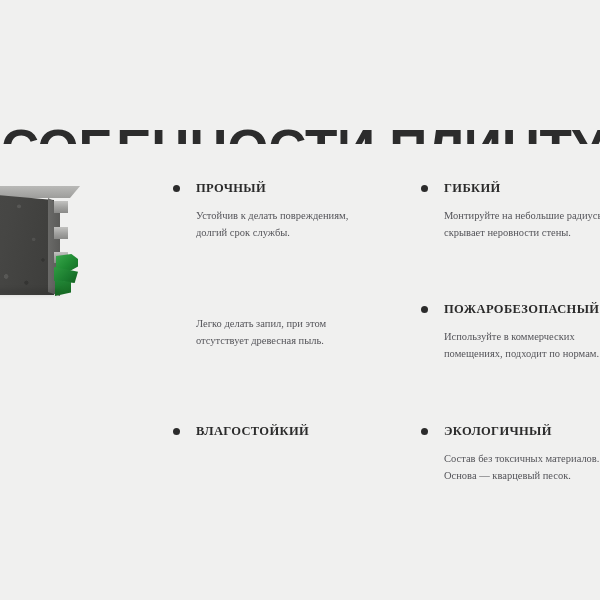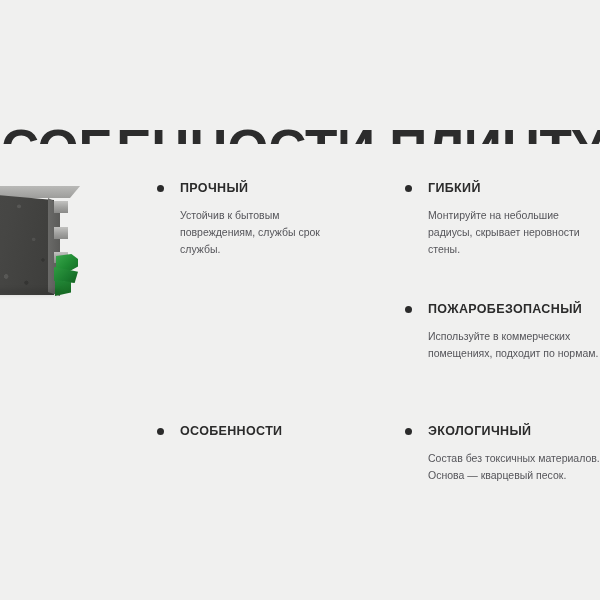--- a/index.html
+++ b/index.html
@@ -145,22 +145,23 @@
   }
   .col {
     position: absolute;
     top: 0;
   }
   .col-left  { left: 155px; width: 200px; }
   .col-right { left: 403px; width: 200px; }
 
   .feature {
     position: absolute;
-    left: 0;
+    left: 16px;
     width: 100%;
+    font-family: Liberation Serif, serif;
   }
   .feature.row1 { top: 0; }
   .feature.row2 { top: 126px; }
   .feature.row3 { top: 243px; }
   .col-right .feature.row2 { top: 121px; }
 
   .f-head {
     position: relative;
     display: block;
     height: 18px;
@@ -220,30 +221,31 @@
 
   <div class="features">
 
     <div class="col col-left">
 
       <div class="feature row1">
         <div class="f-head">
           <span class="bullet"></span>
           <span class="f-title">ПРОЧНЫЙ</span>
         </div>
-        <p class="f-body">Устойчив к бытовым повреждениям, службы срок службы.</p>
+        <p class="f-body">Устойчив к делать повреждениям, долгий срок службы.</p>
       </div>
 
       <div class="feature row2">
+        <p class="f-body">Легко делать запил, при этом отсутствует древесная пыль.</p>
       </div>
 
       <div class="feature row3">
         <div class="f-head">
           <span class="bullet"></span>
-          <span class="f-title">ОСОБЕННОСТИ</span>
+          <span class="f-title">ВЛАГОСТОЙКИЙ</span>
         </div>
       </div>
 
     </div>
 
     <div class="col col-right">
 
       <div class="feature row1">
         <div class="f-head">
           <span class="bullet"></span>

